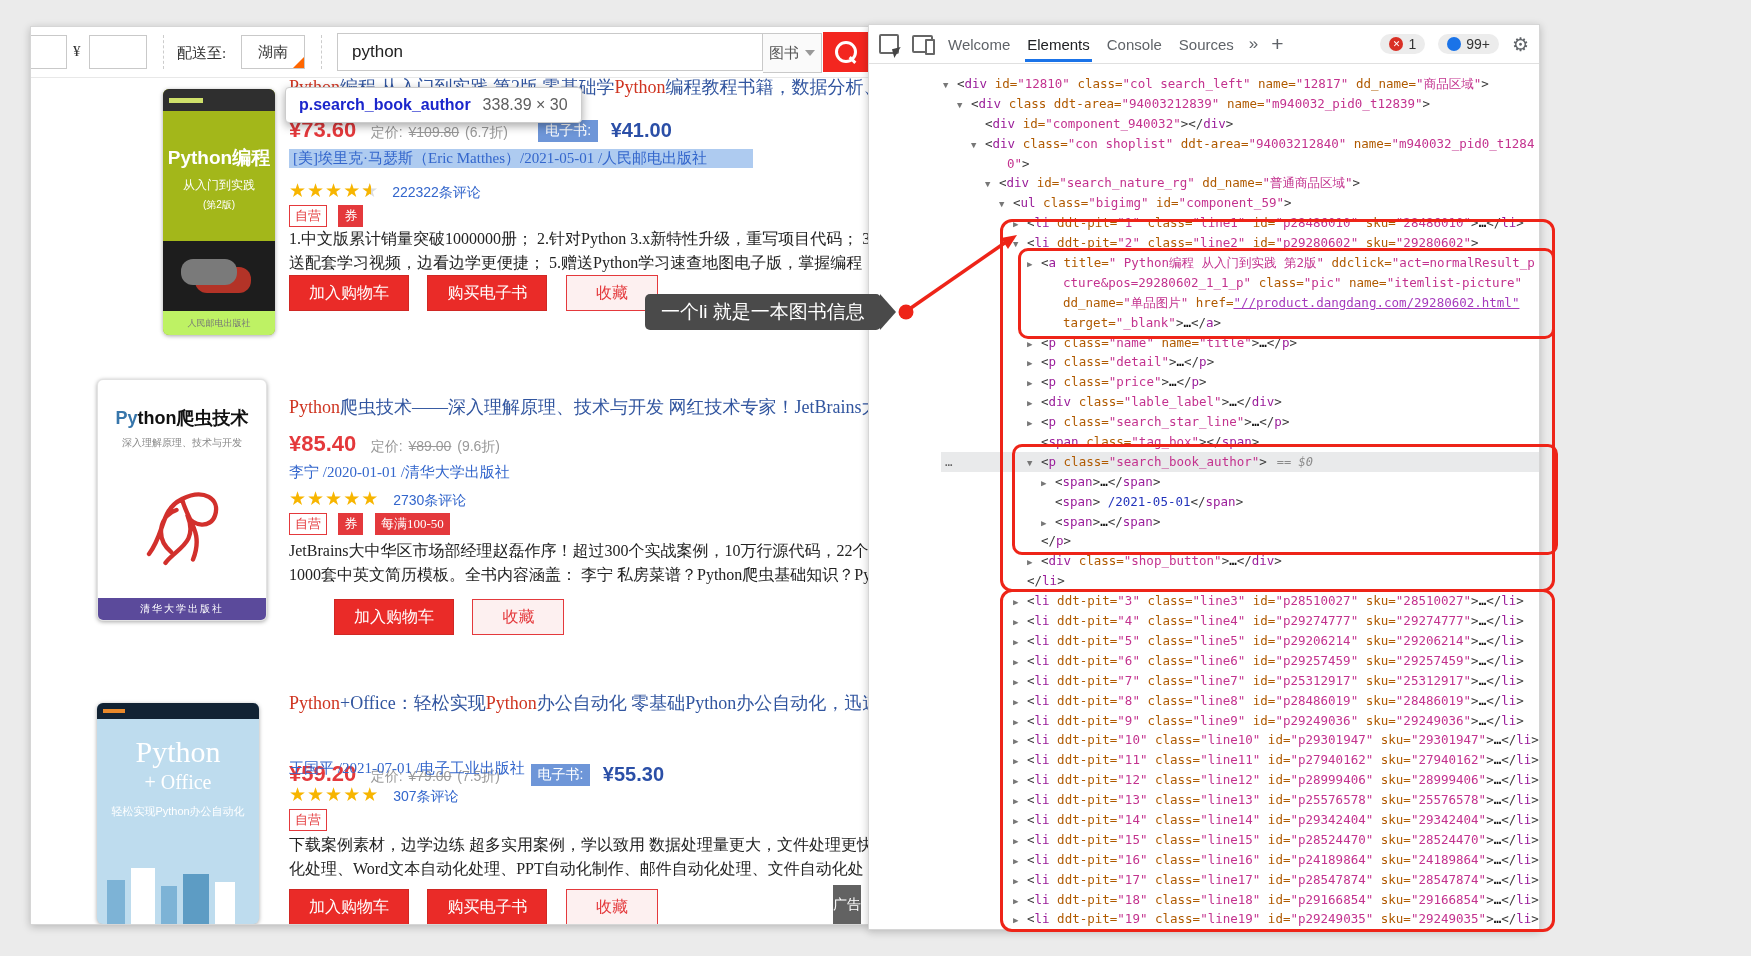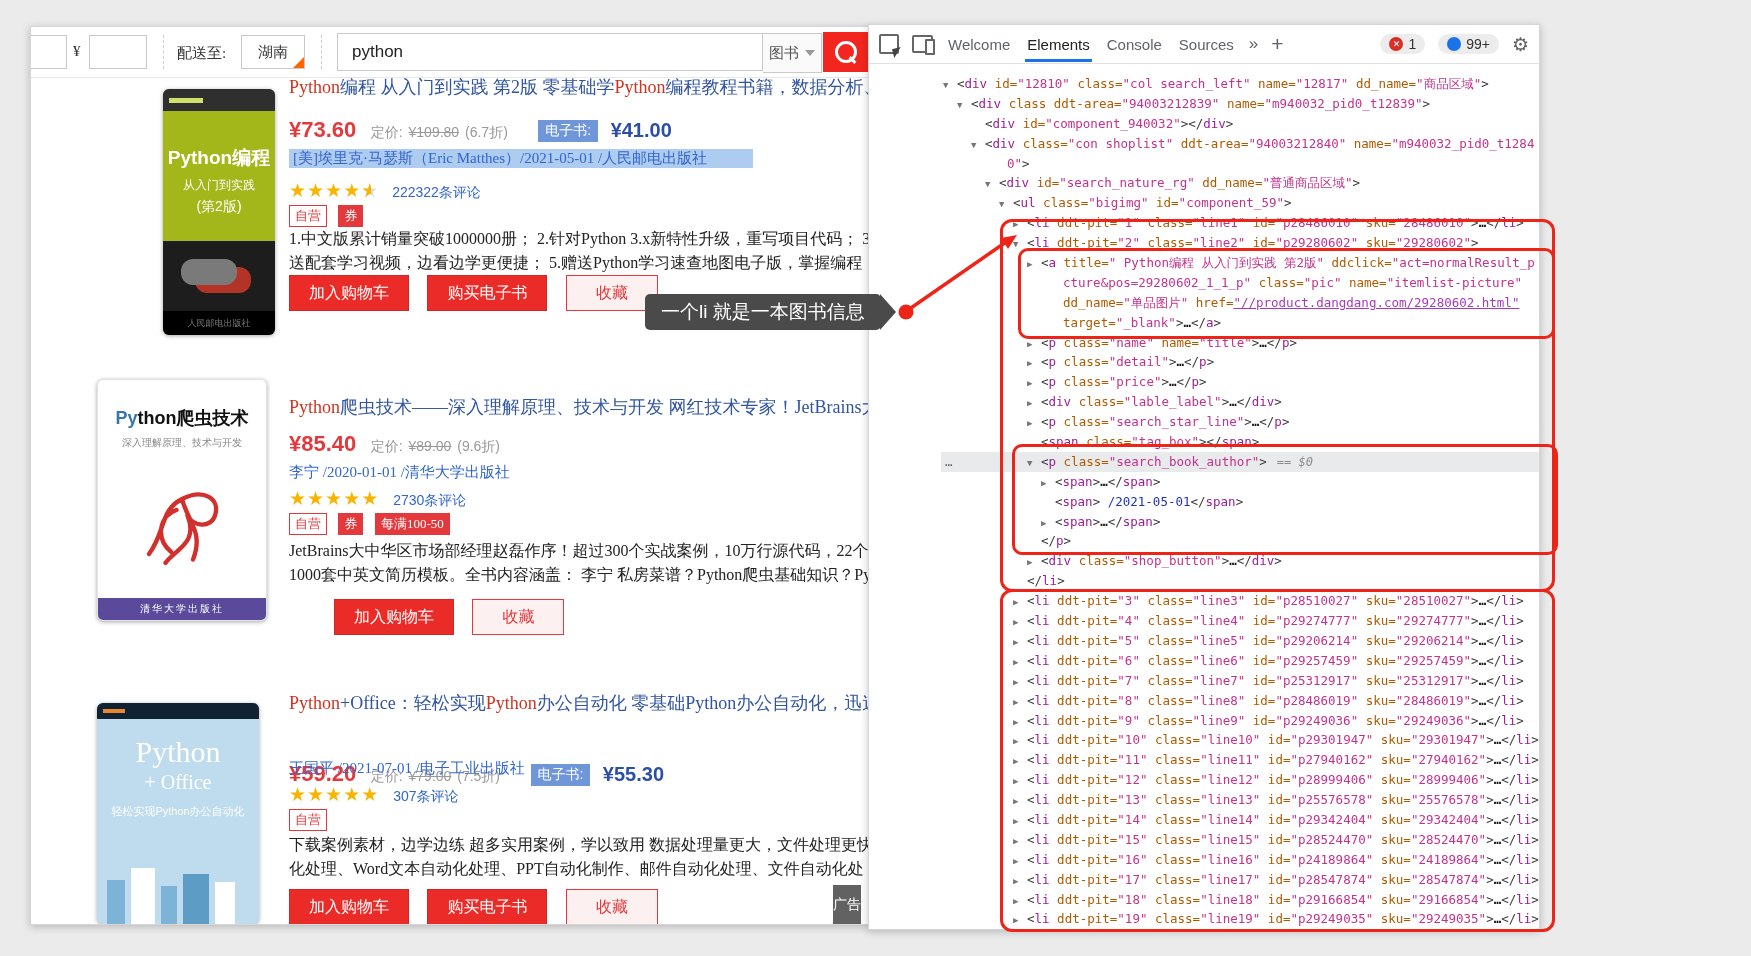--- a/index.html
+++ b/index.html
@@ -56,25 +56,25 @@
   .btn-fav{background:#fdf0f0;color:#e4393c;border:1px solid #e4393c;width:92px;}
   #ad-badge{position:absolute;right:8px;top:858px;width:28px;height:40px;background:rgba(70,70,70,.85);
       color:#fff;font-size:14px;display:flex;align-items:center;justify-content:center;}
 
   
   #cover1{left:132px;top:62px;width:112px;height:246px;background:#a3b71a;}
   #cover1 .band-top{height:22px;background:#2f2f2f;display:flex;align-items:center;padding:0 6px;}
   #cover1 .band-top i{display:block;width:34px;height:5px;background:#cfe06a;}
   #cover1 .t1{color:#fff;font-weight:bold;font-size:19px;text-align:center;margin-top:34px;}
   #cover1 .t2{color:#fff;font-size:12px;text-align:center;margin-top:6px;}
-  #cover1 .t3{color:#fff;font-size:14px;text-align:center;margin-top:4px;}
+  #cover1 .t3{color:#fff;font-size:10px;text-align:center;margin-top:4px;}
   #cover1 .moto{position:absolute;left:0;bottom:24px;width:100%;height:70px;background:#1d1d1d;}
   #cover1 .moto i{position:absolute;left:18px;top:18px;width:56px;height:26px;background:#7a7a7a;
       border-radius:12px;box-shadow:14px 8px 0 #b33327;}
-  #cover1 .band-bot{position:absolute;bottom:0;width:100%;height:24px;background:#000000;
+  #cover1 .band-bot{position:absolute;bottom:0;width:100%;height:24px;background:#bef264;
       font-size:9px;color:#777;display:flex;align-items:center;justify-content:center;}
   #cover2{left:66px;top:352px;width:168px;height:240px;background:#fff;border:1px solid #e2e2e2;}
   #cover2 .t1{font-size:18px;font-weight:bold;color:#111;text-align:center;margin-top:26px;}
   #cover2 .t1 b{color:#3776ab;}
   #cover2 .t2{font-size:10px;color:#888;text-align:center;margin-top:6px;}
   #cover2 .phoenix{position:absolute;left:28px;top:86px;width:112px;height:110px;}
   #cover2 .band-bot{position:absolute;bottom:0;width:100%;height:22px;background:#5b4a9b;color:#fff;
       font-size:10px;display:flex;align-items:center;justify-content:center;letter-spacing:2px;}
   #cover3{left:66px;top:676px;width:162px;height:221px;background:#bedcee;}
   #cover3 .band-top{height:16px;background:#123;display:flex;align-items:center;gap:4px;padding:0 6px;}
@@ -147,20 +147,24 @@
       <input id="search-input" value="python" style="">
       <div id="cat-select">
         <span>图书</span>
         <span class="caret"></span>
       </div>
       <button id="search-btn">
         <span class="mag"></span>
       </button>
     </div>
 
+    <div id="inspect-tooltip">
+      <span class="sel-name">p.search_book_author</span>
+      <span class="sel-size">338.39 × 30</span>
+    </div>
 
     <div id="cover1" class="cover">
       <div class="band-top">
           <i></i>
         </div>
       <div class="t1">Python编程</div>
       <div class="t2">从入门到实践</div>
       <div class="t3">(第2版)</div>
       <div class="moto">
           <i></i>

